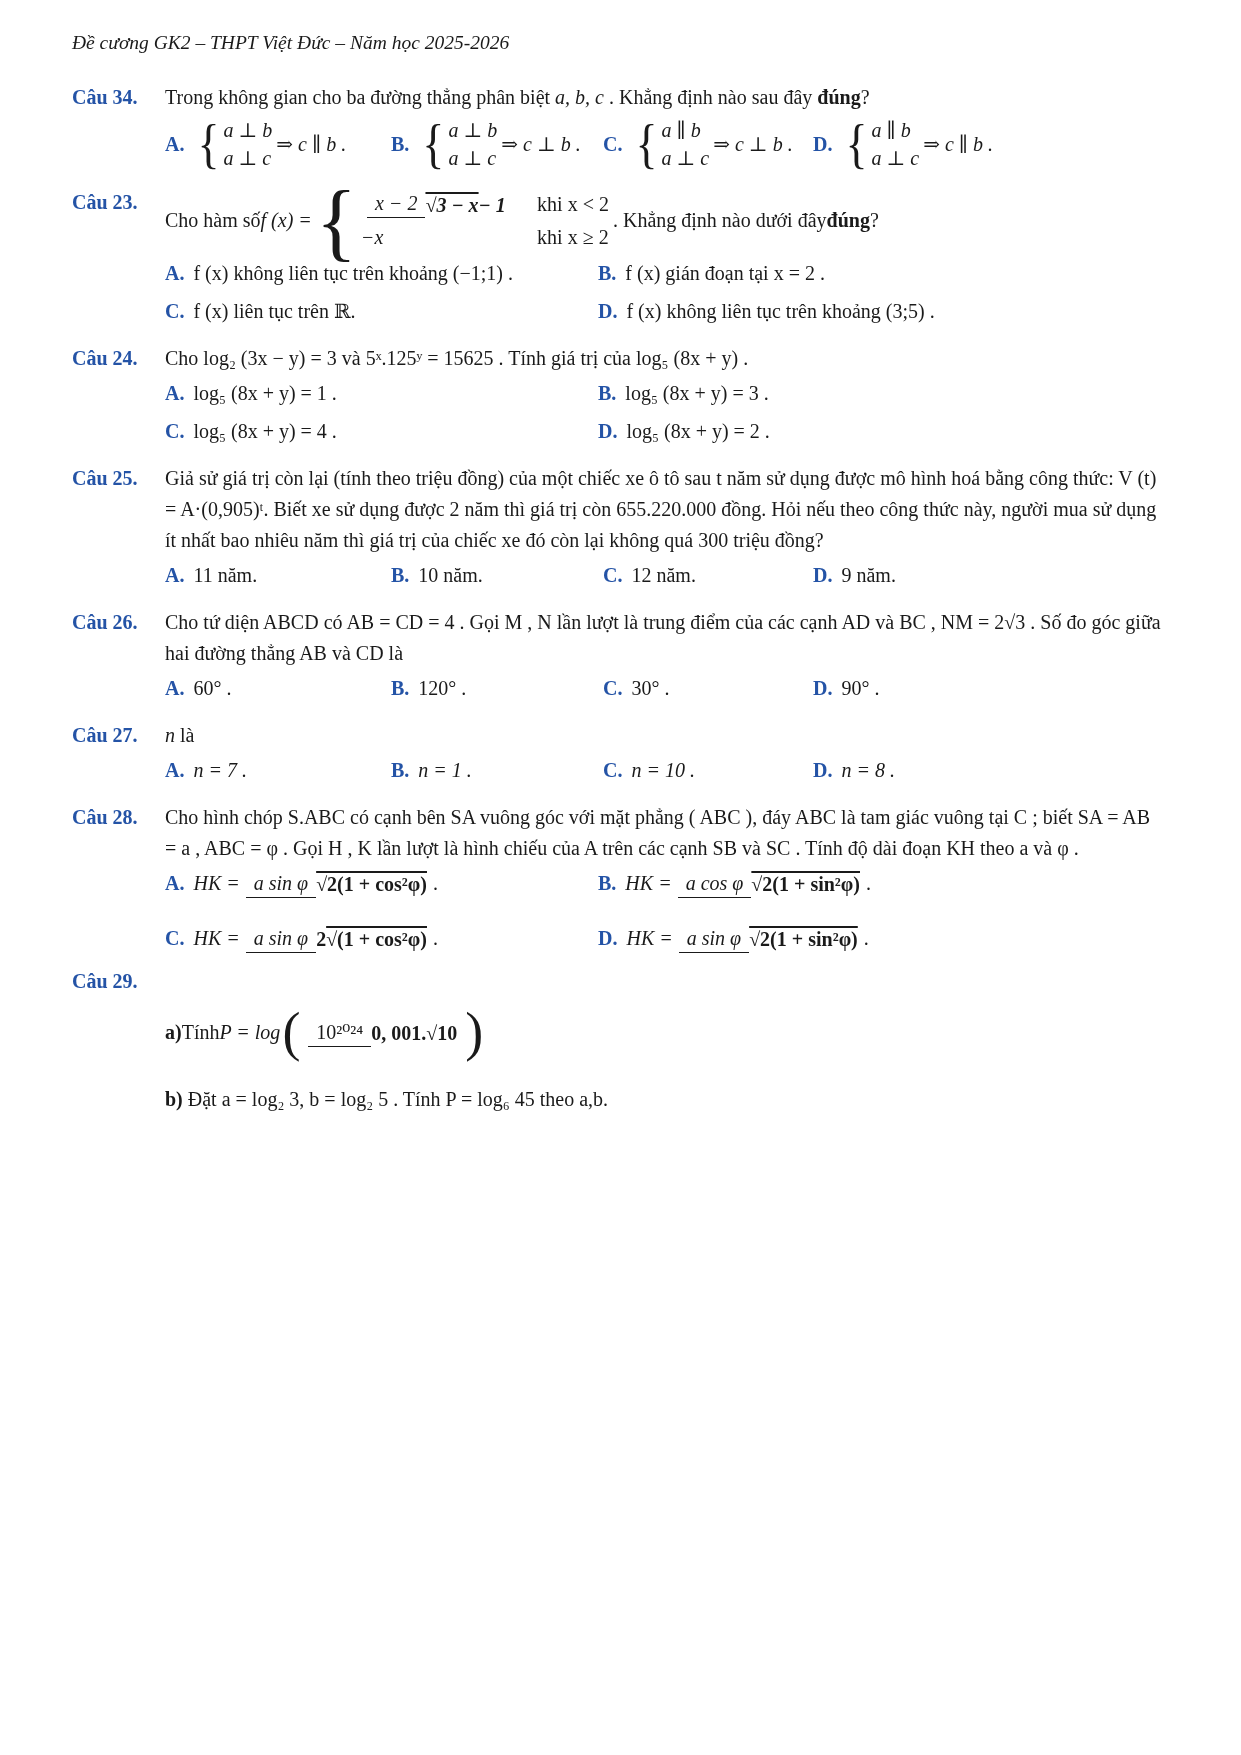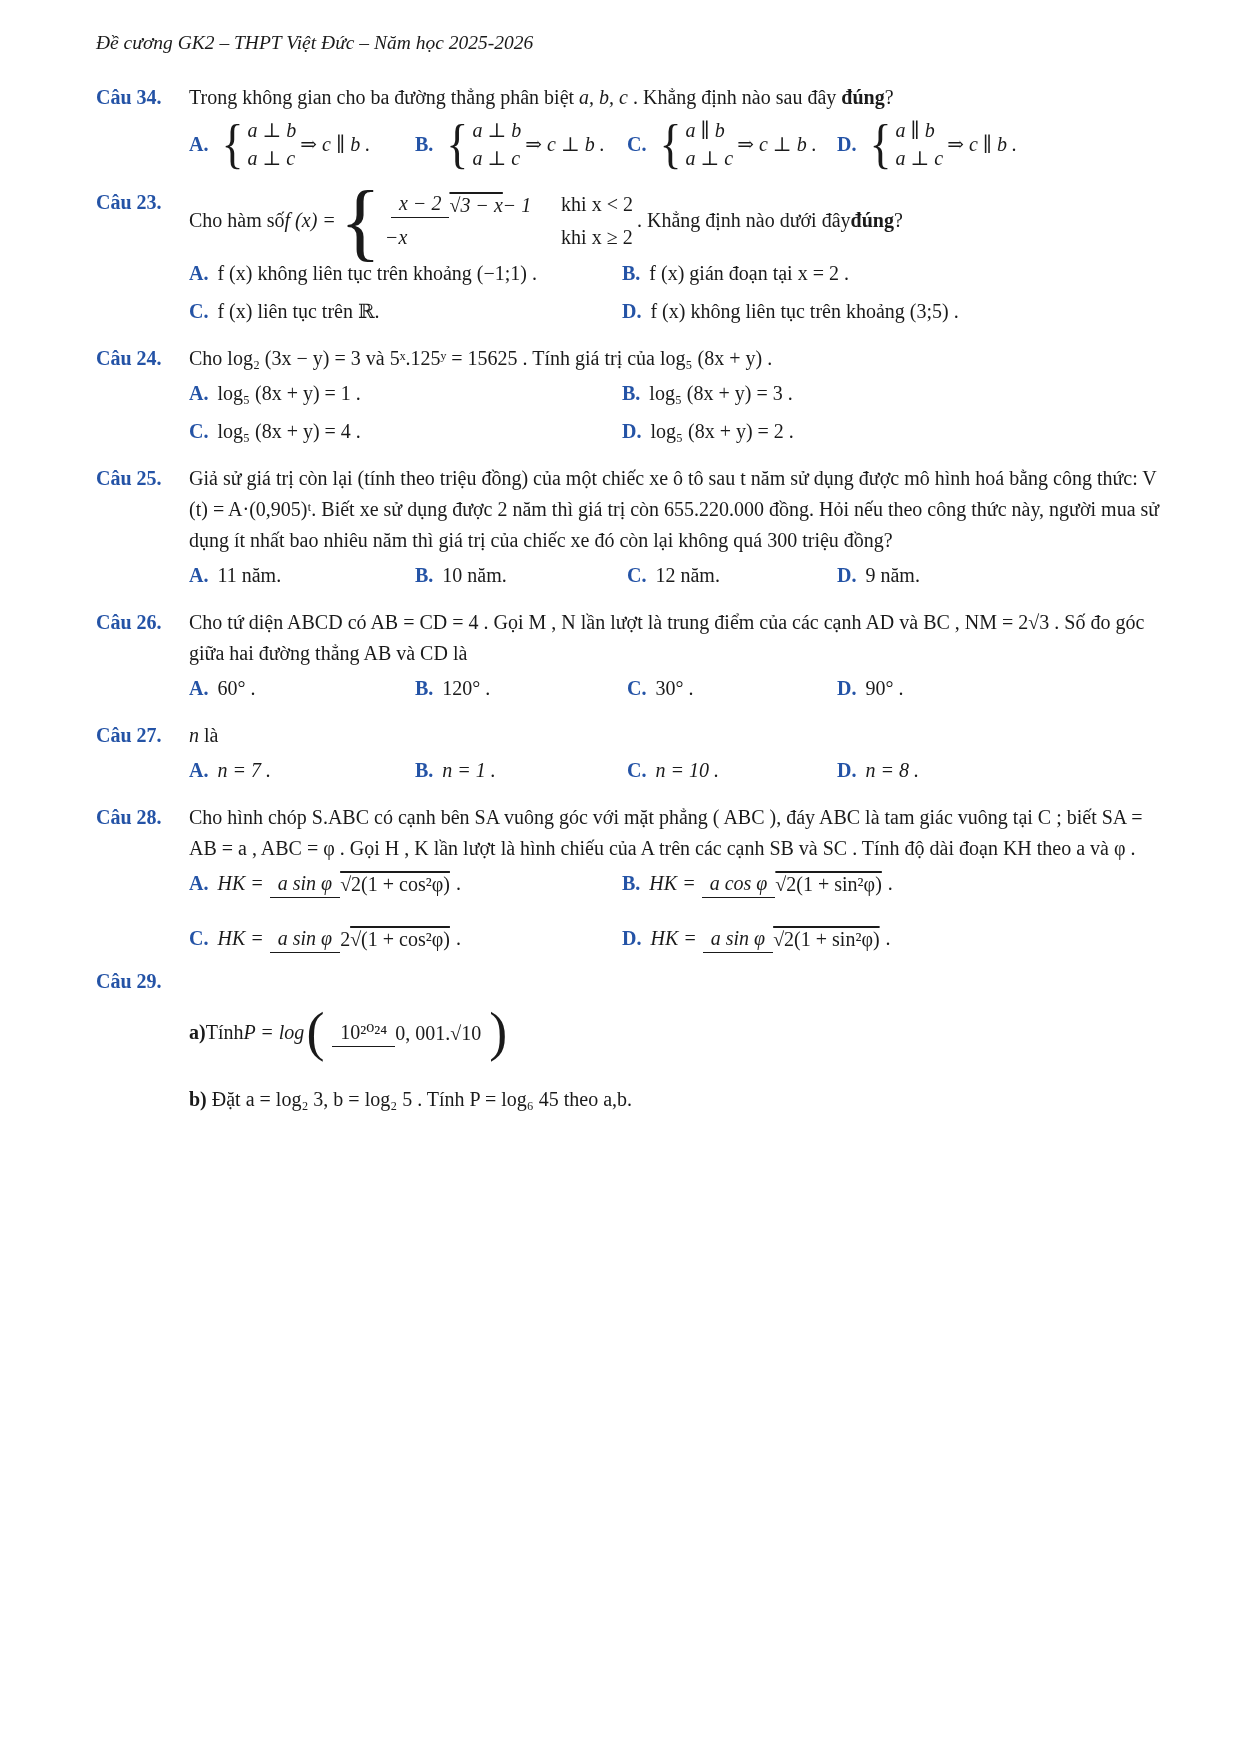--- a/index.html
+++ b/index.html
@@ -6,21 +6,21 @@
   * { margin:0; padding:0; box-sizing:border-box; }
   html,body { background:#ffffff; }
   .page {
     position:relative;
     width:1241px; height:1249px;
     margin:0 auto;
     background:#ffffff;
     color:#1a1a1a;
     font-family:"Liberation Serif","DejaVu Serif",serif;
     font-size:20px;
-    padding:32px 78px 0 96px;
+    padding:32px 78px 0 72px;
     overflow:hidden;
   }
   .header { font-style:italic; font-size:19.5px; margin-bottom:28px; }
   .q { display:flex; margin-bottom:16px; }
   .q-label { color:var(--accent); font-weight:700; flex:0 0 93px; line-height:1.55; }
   .q-body { flex:1; line-height:1.55; min-width:0; }
   .stem { margin-bottom:4px; }
   .flexline { display:flex; align-items:center; flex-wrap:wrap; }
   .bold { font-weight:700; }
   .it { font-style:italic; }
@@ -35,21 +35,21 @@
   .b2 { font-size:46px; transform:scaleY(1.2); }
   .b3 { font-size:86px; transform:scaleY(1.02); line-height:0.78; }
   .case-lines { display:inline-flex; flex-direction:column; margin-left:4px; row-gap:2px; }
   .case-line { line-height:1.3; }
   .case-row { display:flex; align-items:center; }
   .case-first { display:inline-flex; min-width:168px; }
   .cond { margin-left:8px; }
   .frac { display:inline-flex; flex-direction:row; align-items:center; text-align:center;
           vertical-align:middle; margin:0 6px; line-height:1.3; }
   .frac .num { border-bottom:1.5px solid #1a1a1a; padding:0 8px 1px; }
-  .frac .den { padding-top:1px; display:inline-flex; align-items:flex-end; justify-content:center; }
+  .frac .den { padding-top:1px; display:inline-flex; align-items:flex-end; justify-content:center;font-weight:bold; }
   .ol { text-decoration:overline; }
   .section-title { font-weight:700; font-size:21px; margin:36px 0 24px; }
   .q29-label { color:var(--accent); font-weight:700; margin-bottom:18px; }
   .q29-body { margin-left:93px; line-height:1.55; }
   .subitem { margin-bottom:30px; }
   .bigparen { display:inline-block; font-size:54px; font-weight:400; transform:scaleY(1.02); line-height:0.8; margin:0 2px; }
   .footer-page { position:absolute; top:1487px; right:86px; font-size:14px; }
 </style>
 </head>
 <body>

